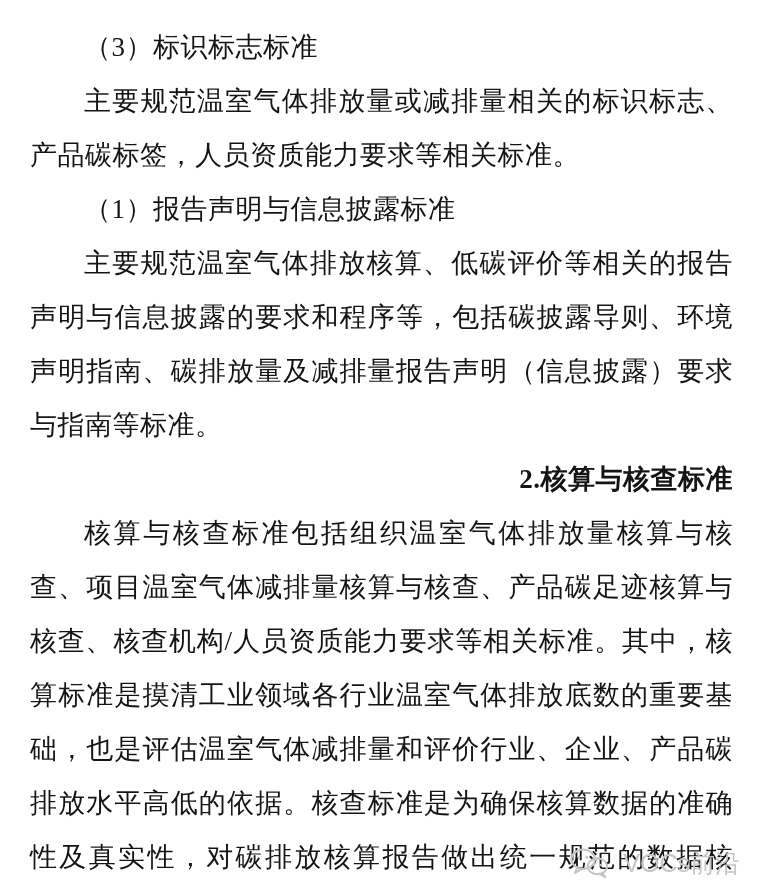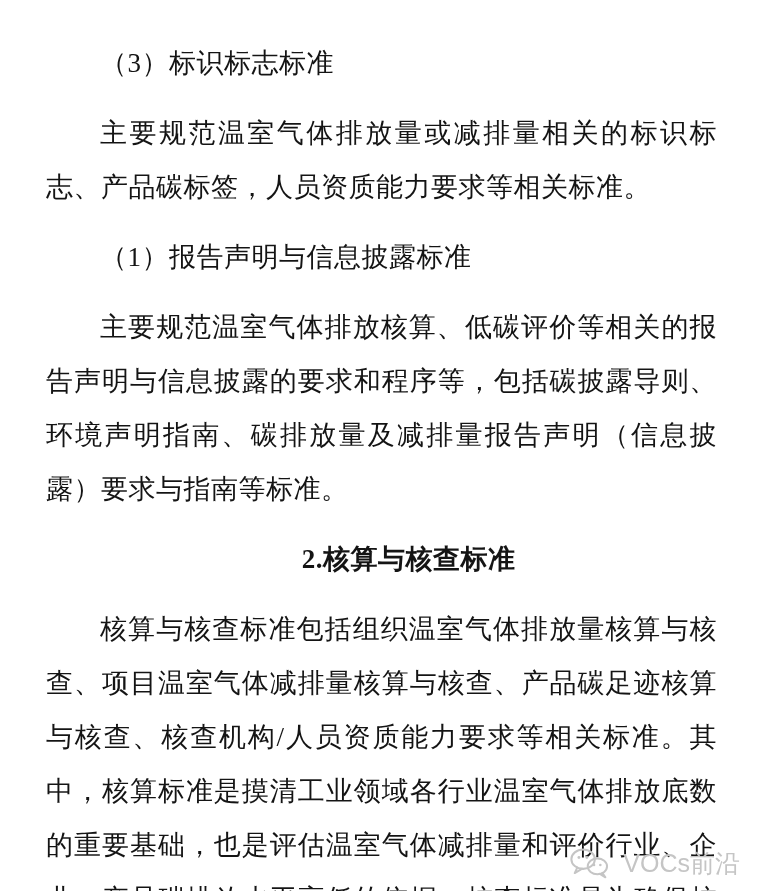--- a/index.html
+++ b/index.html
@@ -14,28 +14,28 @@
     box-sizing: border-box;
     background: #ffffff;
     padding: 20px 27px 0 30px;
     font-family: "Liberation Serif", "DejaVu Serif", serif;
     color: #141414;
     font-size: 27px;
     line-height: 54px;
     overflow: hidden;
   }
   .para {
-    margin: 16px;
+    margin: 0;
     text-indent: 2em;
     text-align: justify;
     letter-spacing: 0.5px;
   }
   .para.bold {
     font-weight: bold;
-    text-align: center;
+    text-align: right;
   }
   .watermark {
     position: absolute;
     right: 20px;
     bottom: 12px;
     display: flex;
     align-items: center;
     gap: 13px;
     color: #c5c5c5;
     font-size: 25px;

